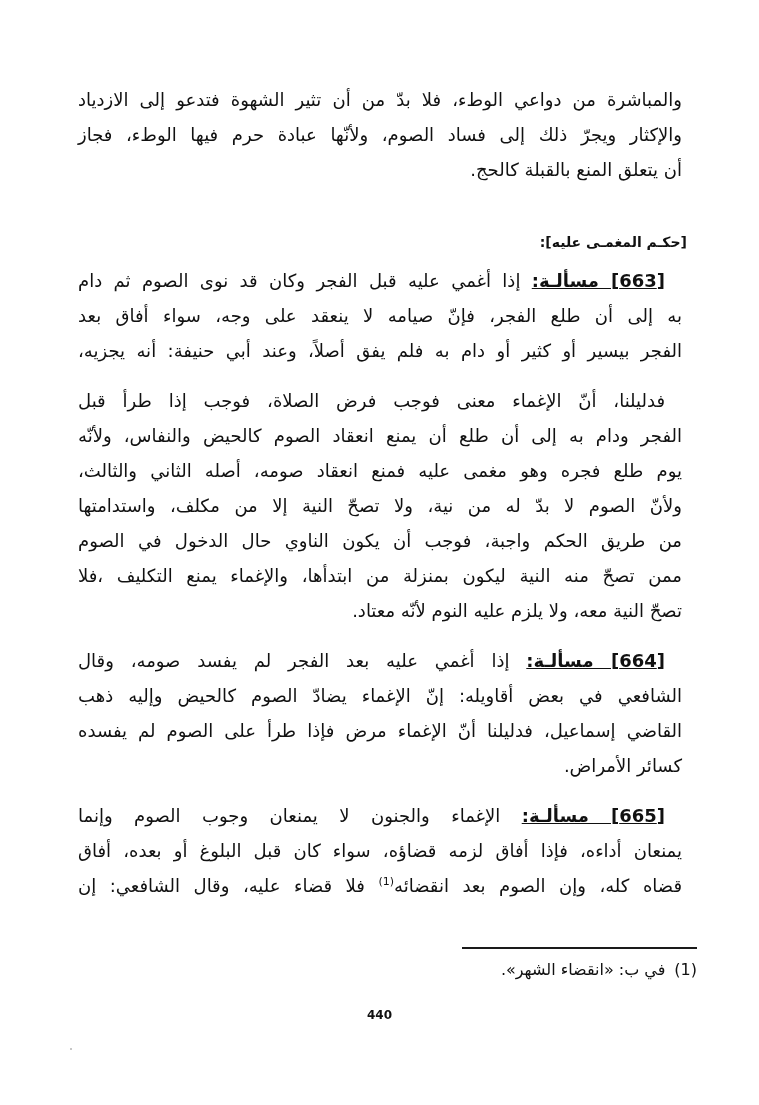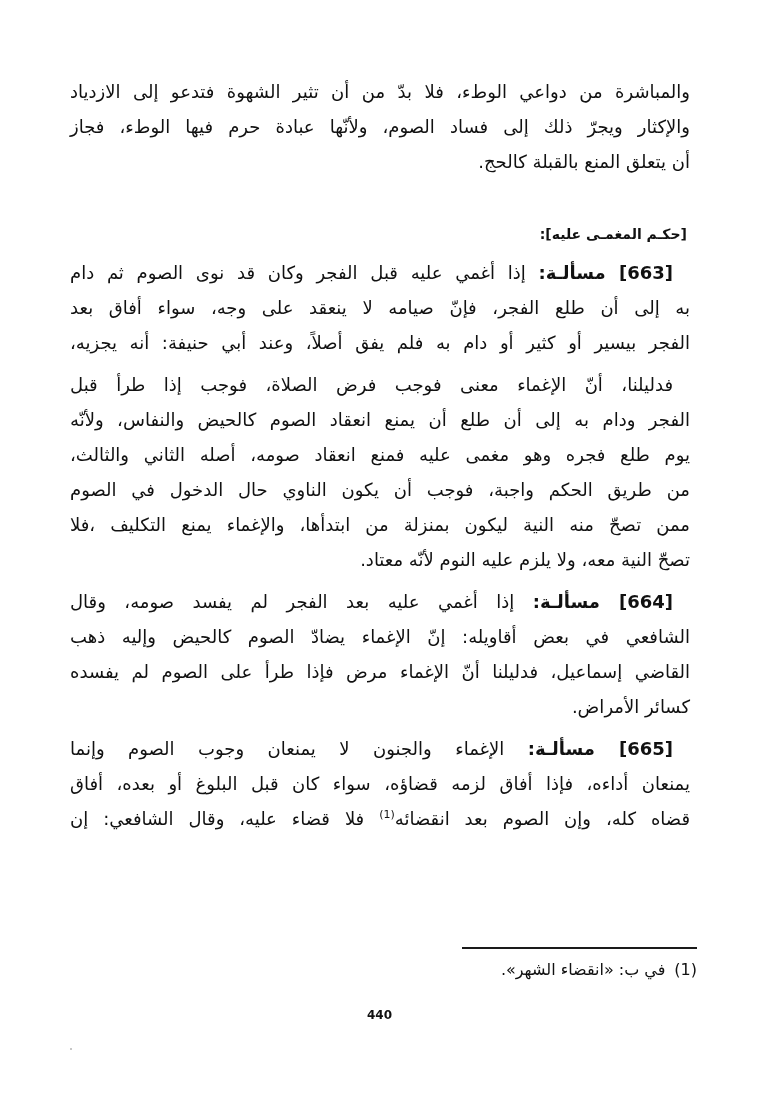--- a/index.html
+++ b/index.html
@@ -17,33 +17,33 @@
   }
   .content {
     position: absolute;
     top: 67px;
     left: 63px;
     width: 634px;
     direction: rtl;
     font-size: 18px;
     line-height: 35px;
   }
-  .para { margin: 7px; padding: 0; }
+  .para { margin: 15px; padding: 0; }
   .para + .para { margin-top: 6px; }
   .line {
     text-align: justify;
     text-align-last: justify;
     white-space: normal;
   }
   .line.end {
     text-align: left;
     text-align-last: right;
   }
   .line.indent { text-indent: 17px; }
-  .b { font-weight: bold; }
+  .b { font-weight: bold; text-decoration: underline; }
   .heading {
     font-weight: bold;
     font-size: 14px;
     line-height: 42px;
     margin-top: 34px;
     margin-bottom: 0;
     text-align: right;
     text-indent: 10px;
   }
   .para.after-heading { margin-top: 0; }
@@ -114,20 +114,21 @@
   <div class="para after-heading">
     <div class="line indent"><span class="b">[663] مسألـة:</span><span> إذا أغمي عليه قبل الفجر وكان قد نوى الصوم ثم دام</span></div>
     <div class="line">به إلى أن طلع الفجر، فإنّ صيامه لا ينعقد على وجه، سواء أفاق بعد</div>
     <div class="line">الفجر بيسير أو كثير أو دام به فلم يفق أصلاً، وعند أبي حنيفة: أنه يجزيه،</div>
   </div>
 
   <div class="para">
     <div class="line indent">فدليلنا، أنّ الإغماء معنى فوجب فرض الصلاة، فوجب إذا طرأ قبل</div>
     <div class="line">الفجر ودام به إلى أن طلع أن يمنع انعقاد الصوم كالحيض والنفاس، ولأنّه</div>
     <div class="line">يوم طلع فجره وهو مغمى عليه فمنع انعقاد صومه، أصله الثاني والثالث،</div>
+    <div class="line">ولأنّ الصوم لا بدّ له من نية، ولا تصحّ النية إلا من مكلف، واستدامتها</div>
     <div class="line">من طريق الحكم واجبة، فوجب أن يكون الناوي حال الدخول في الصوم</div>
     <div class="line">ممن تصحّ منه النية ليكون بمنزلة من ابتدأها، والإغماء يمنع التكليف ،فلا</div>
     <div class="line end">تصحّ النية معه، ولا يلزم عليه النوم لأنّه معتاد.</div>
   </div>
 
   <div class="para">
     <div class="line indent"><span class="b">[664] مسألـة:</span><span> إذا أغمي عليه بعد الفجر لم يفسد صومه، وقال</span></div>
     <div class="line">الشافعي في بعض أقاويله: إنّ الإغماء يضادّ الصوم كالحيض وإليه ذهب</div>
     <div class="line">القاضي إسماعيل، فدليلنا أنّ الإغماء مرض فإذا طرأ على الصوم لم يفسده</div>
     <div class="line end">كسائر الأمراض.</div>

